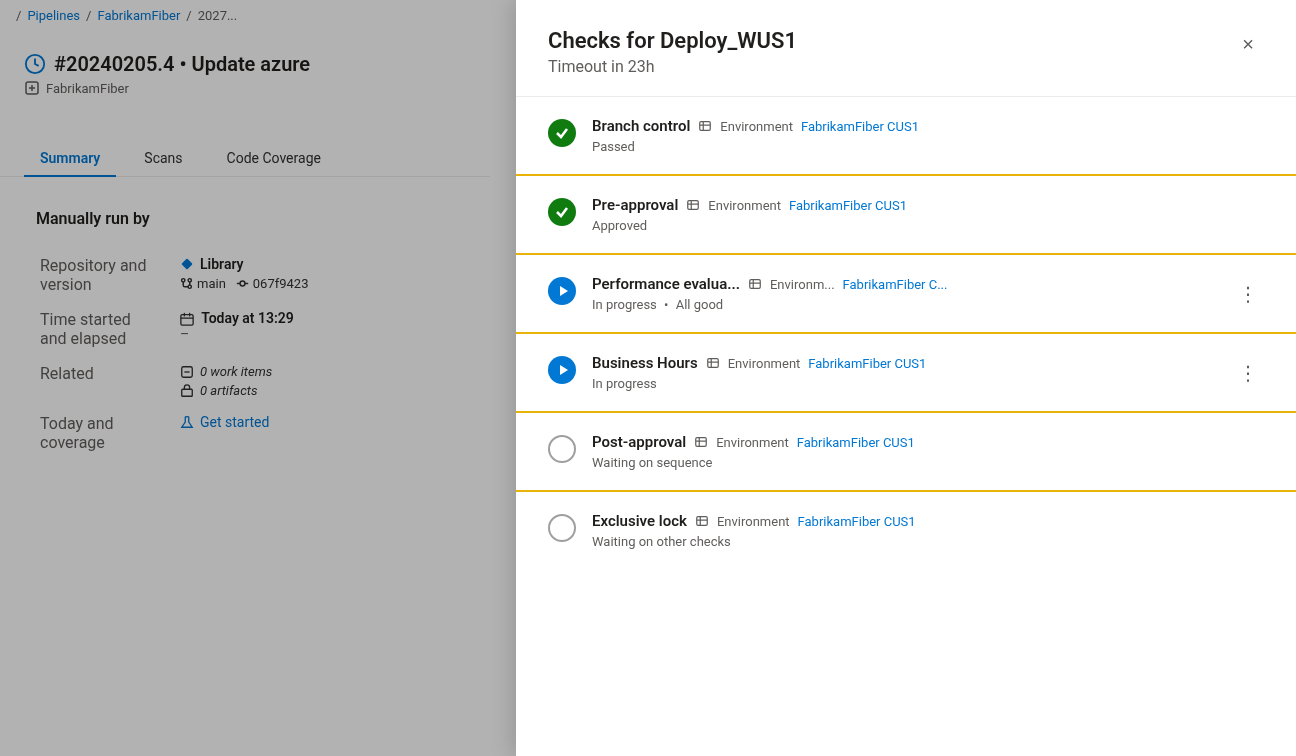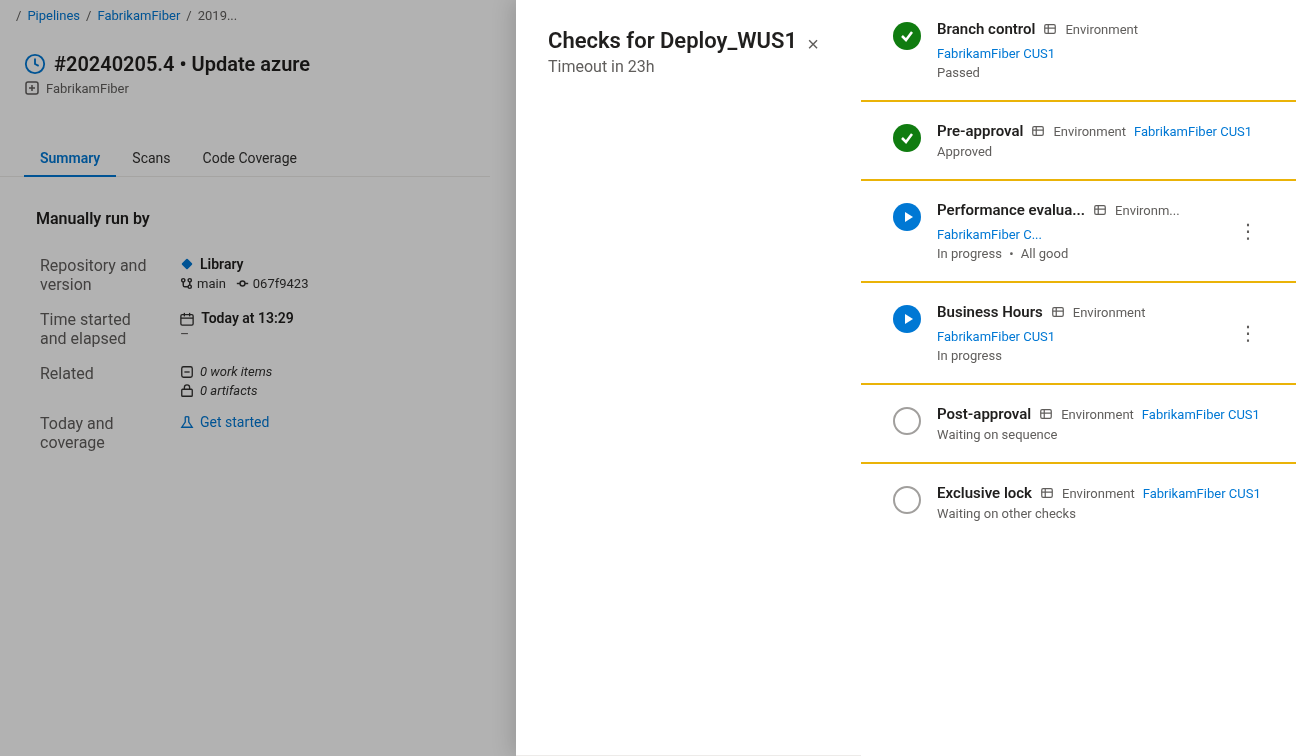--- a/index.html
+++ b/index.html
@@ -64,21 +64,21 @@
       align-items: center;
       gap: 6px;
       margin-top: 4px;
     }
 
     
     .tabs {
       position: absolute;
       top: 140px; left: 0;
       display: flex;
-      gap: 0;
+      gap: 12px;
       border-bottom: 1px solid #edebe9;
       width: 490px;
       padding: 0 24px;
     }
     .tab {
       padding: 10px 16px;
       font-size: 14px;
       color: #323130;
       cursor: pointer;
       position: relative;
@@ -196,21 +196,21 @@
     
     .modal {
       position: absolute;
       top: 0; right: 0;
       width: 780px;
       height: 100%;
       background: #fff;
       box-shadow: -4px 0 20px rgba(0,0,0,0.15);
       overflow-y: auto;
       display: flex;
-      flex-direction: row;
+      flex-direction: column;
     }
     .modal-header {
       padding: 28px 32px 20px;
       border-bottom: 1px solid #edebe9;
       display: flex;
       justify-content: space-between;
       align-items: flex-start;
     }
     .modal-title {
       font-size: 22px;
@@ -332,21 +332,21 @@
 <body>
 
 <div class="bg-page"></div>
 
 <div class="breadcrumb">
   <span>/</span>
   <a href="#">Pipelines</a>
   <span class="breadcrumb-sep">/</span>
   <a href="#">FabrikamFiber</a>
   <span class="breadcrumb-sep">/</span>
-  <span>2019...</span>
+  <span>2027...</span>
 </div>
 
 <div class="pipeline-header">
   <div class="pipeline-title">
     <svg width="22" height="22" viewBox="0 0 24 24" fill="none" stroke="#0078d4" stroke-width="2">
       <circle cx="12" cy="12" r="10"></circle>
       <polyline points="12 6 12 12 16 14"></polyline>
     </svg>
     <span>#20240205.4 • Update azure</span>
   </div>

